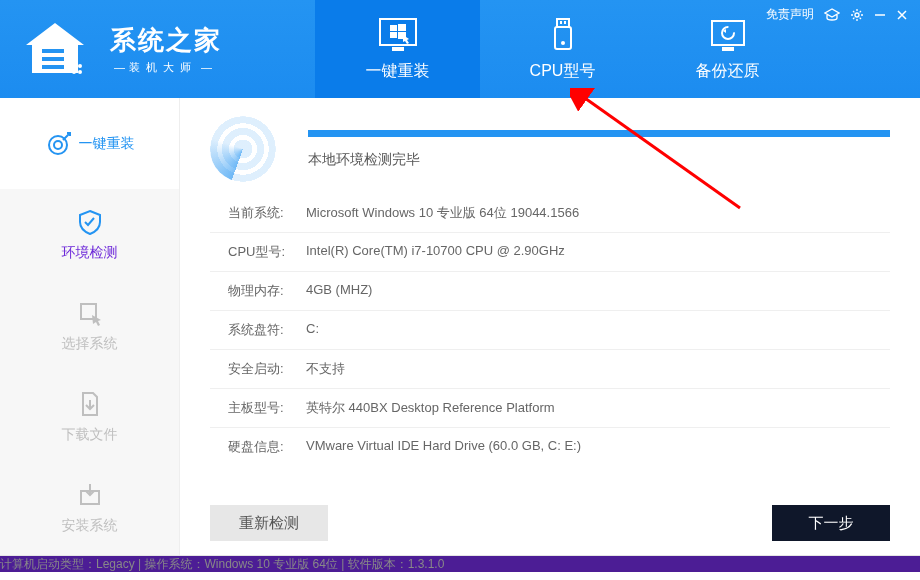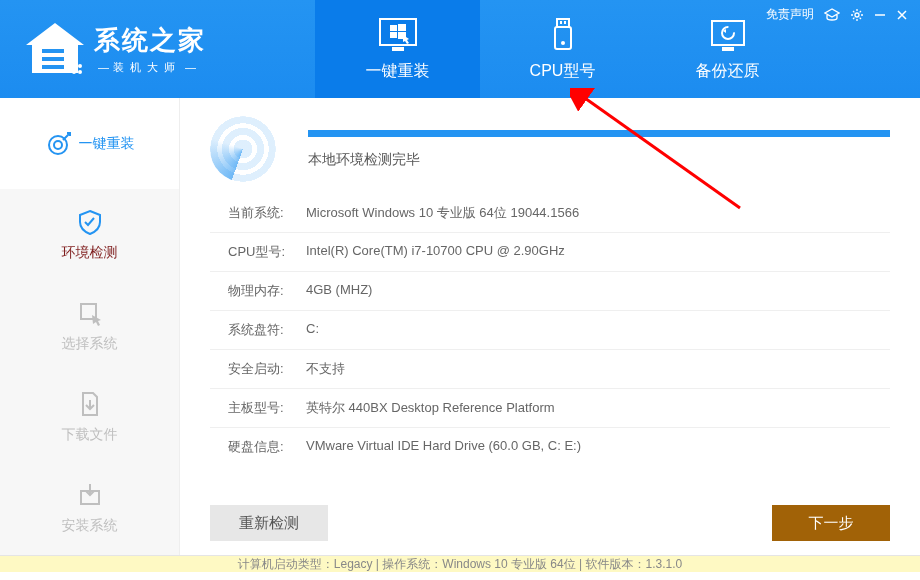--- a/index.html
+++ b/index.html
@@ -1,39 +1,39 @@
 <!DOCTYPE html>
 <html><head>
 <meta charset="utf-8">
 <style>
 * { margin: 0; padding: 0; box-sizing: border-box; font-family: "Microsoft YaHei", sans-serif; }
 body { width: 920px; height: 580px; overflow: hidden; background: #fff; }
 
 .header { height: 98px; background: linear-gradient(#2494f2, #1c8cf0); display: flex; position: relative; }
-.logo-area { width: 315px; display: flex; align-items: center; padding-left: 20px; gap: 4px; }
+.logo-area { width: 315px; display: flex; align-items: center; padding-left: 20px; gap: 20px; }
 .logo-icon { width: 70px; height: 60px; }
 .logo-text { color: #fff; }
 .logo-title { font-size: 26px; font-weight: bold; letter-spacing: 2px; }
 .logo-sub { font-size: 11px; letter-spacing: 6px; margin-top: 2px; }
 .logo-sub::before, .logo-sub::after { content: "—"; margin: 0 4px; letter-spacing: 0; }
 
 .top-tabs { display: flex; flex: 1; }
 .top-tab { width: 165px; display: flex; flex-direction: column; align-items: center; justify-content: center; color: #fff; cursor: pointer; gap: 8px; }
 .top-tab.active { background: #0a7cea; }
 .top-tab-icon { width: 40px; height: 36px; }
 .top-tab-label { font-size: 16px; }
 
 .header-right { position: absolute; top: 6px; right: 12px; display: flex; align-items: center; gap: 10px; color: #fff; font-size: 12px; }
 .header-right .hbtn { cursor: pointer; display: flex; align-items: center; }
 
 .body { display: flex; height: 457px; }
 .sidebar { width: 180px; background: #f7f7f7; border-right: 1px solid #eee; display: flex; flex-direction: column; }
 .side-item { height: 91px; display: flex; flex-direction: column; align-items: center; justify-content: center; gap: 8px; color: #bfbfbf; cursor: pointer; position: relative; }
 .side-item.active { background: #fff; color: #2494f2; }
-.side-item.current { color: #7f1d1d; }
+.side-item.current { color: #6d28d9; }
 .side-item-label { font-size: 14px; }
 .side-icon { width: 28px; height: 28px; }
 .side-label-row { display: flex; align-items: center; gap: 6px; }
 
 .main { flex: 1; padding: 18px 30px 0 30px; display: flex; flex-direction: column; position: relative; }
 .scan-row { display: flex; align-items: center; gap: 32px; margin-bottom: 12px; }
 .radar { width: 66px; height: 66px; border-radius: 50%; background: radial-gradient(circle, rgba(36,148,242,0.15) 0 20%, transparent 20% 30%, rgba(36,148,242,0.15) 30% 45%, transparent 45% 55%, rgba(36,148,242,0.15) 55% 70%, transparent 70% 80%, rgba(36,148,242,0.1) 80% 100%); position: relative; }
 .radar::after { content:""; position:absolute; inset:0; border-radius:50%; background: conic-gradient(from 200deg, rgba(36,148,242,0.6), transparent 90deg); }
 .progress-wrap { flex:1; }
 .progress-bar { height: 7px; background: #2494f2; width: 100%; }
@@ -41,23 +41,23 @@
 
 .info-list { flex:1; overflow: hidden; }
 .info-row { display: flex; padding: 10px 0 10px 18px; border-bottom: 1px solid #efefef; font-size: 13px; color: #555; }
 .info-row:last-child { border-bottom: none; }
 .info-label { width: 78px; color: #666; }
 .info-value { color: #666; }
 
 .btn-row { display: flex; justify-content: space-between; gap: 18px; padding: 8px 0 14px 0; }
 .btn { width: 118px; height: 36px; display:flex; align-items:center; justify-content:center; font-size:15px; cursor:pointer; border:none; }
 .btn-gray { background:#e7e7e7; color:#555; }
-.btn-blue { background:#a16207; color:#fff;margin-left:42px; }
-
-.footer { height: 17px; background:#fef9c3; border-top:1px solid #e5e5e5; font-size:12px; color:#888; display:flex; align-items:center; justify-content:center; }
+.btn-blue { background:#0f172a; color:#fff;margin-left:42px; }
+
+.footer { height: 17px; background:#4c1d95; border-top:1px solid #e5e5e5; font-size:12px; color:#888; display:flex; align-items:center; }
 
 .arrow { position:absolute; pointer-events:none; }
 </style>
 </head>
 <body>
 
 <div class="header">
   <div class="logo-area">
     <svg class="logo-icon" viewBox="0 0 70 60">
       <path d="M35 4 L64 26 L58 26 L58 54 L12 54 L12 26 L6 26 Z" fill="#fff"></path>

